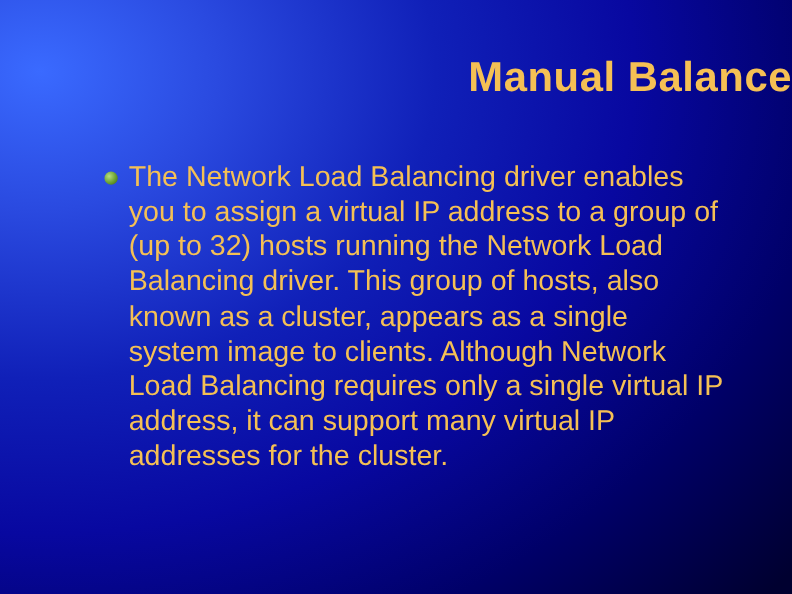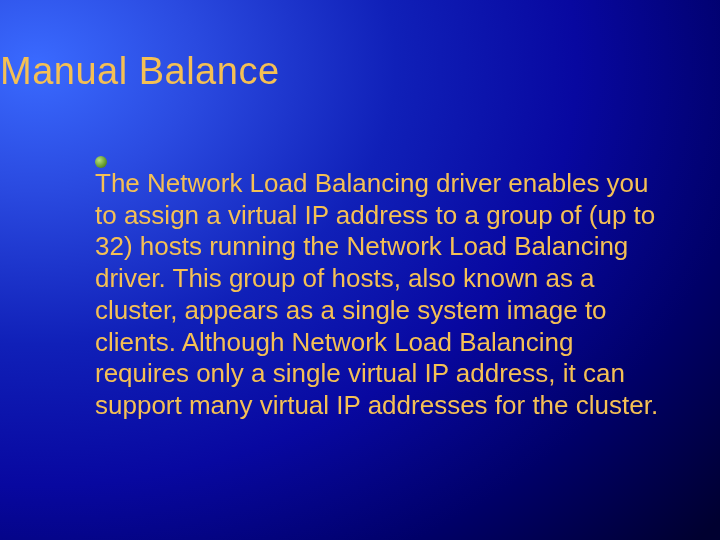--- a/index.html
+++ b/index.html
@@ -13,39 +13,38 @@
       #000068 80%,
       #000030 100%);
     font-family: Arial, Helvetica, sans-serif;
     position: relative;
   }
   .title {
     position: absolute;
     top: 50px;
     left: 0;
     width: 100%;
-    text-align: left;
+    text-align: right;
     font-size: 38px;
-    font-weight: normal;
+    font-weight: bold;
     color: #f5c054;
     letter-spacing: 0.5px;
   }
   .content {
     position: absolute;
     top: 145px;
     left: 95px;
     right: 60px;
     color: #f5c054;
     font-size: 26px;
     line-height: 1.22;
   }
   .bullet-row {
     display: flex;
     align-items: flex-start;
-    flex-direction: column;
   }
   .bullet {
     flex: 0 0 auto;
     width: 12px;
     height: 12px;
     border-radius: 50%;
     background: radial-gradient(circle at 35% 35%, #b8e080 0%, #6aa030 55%, #3a6010 100%);
     margin-top: 11px;
     margin-right: 10px;
   }

